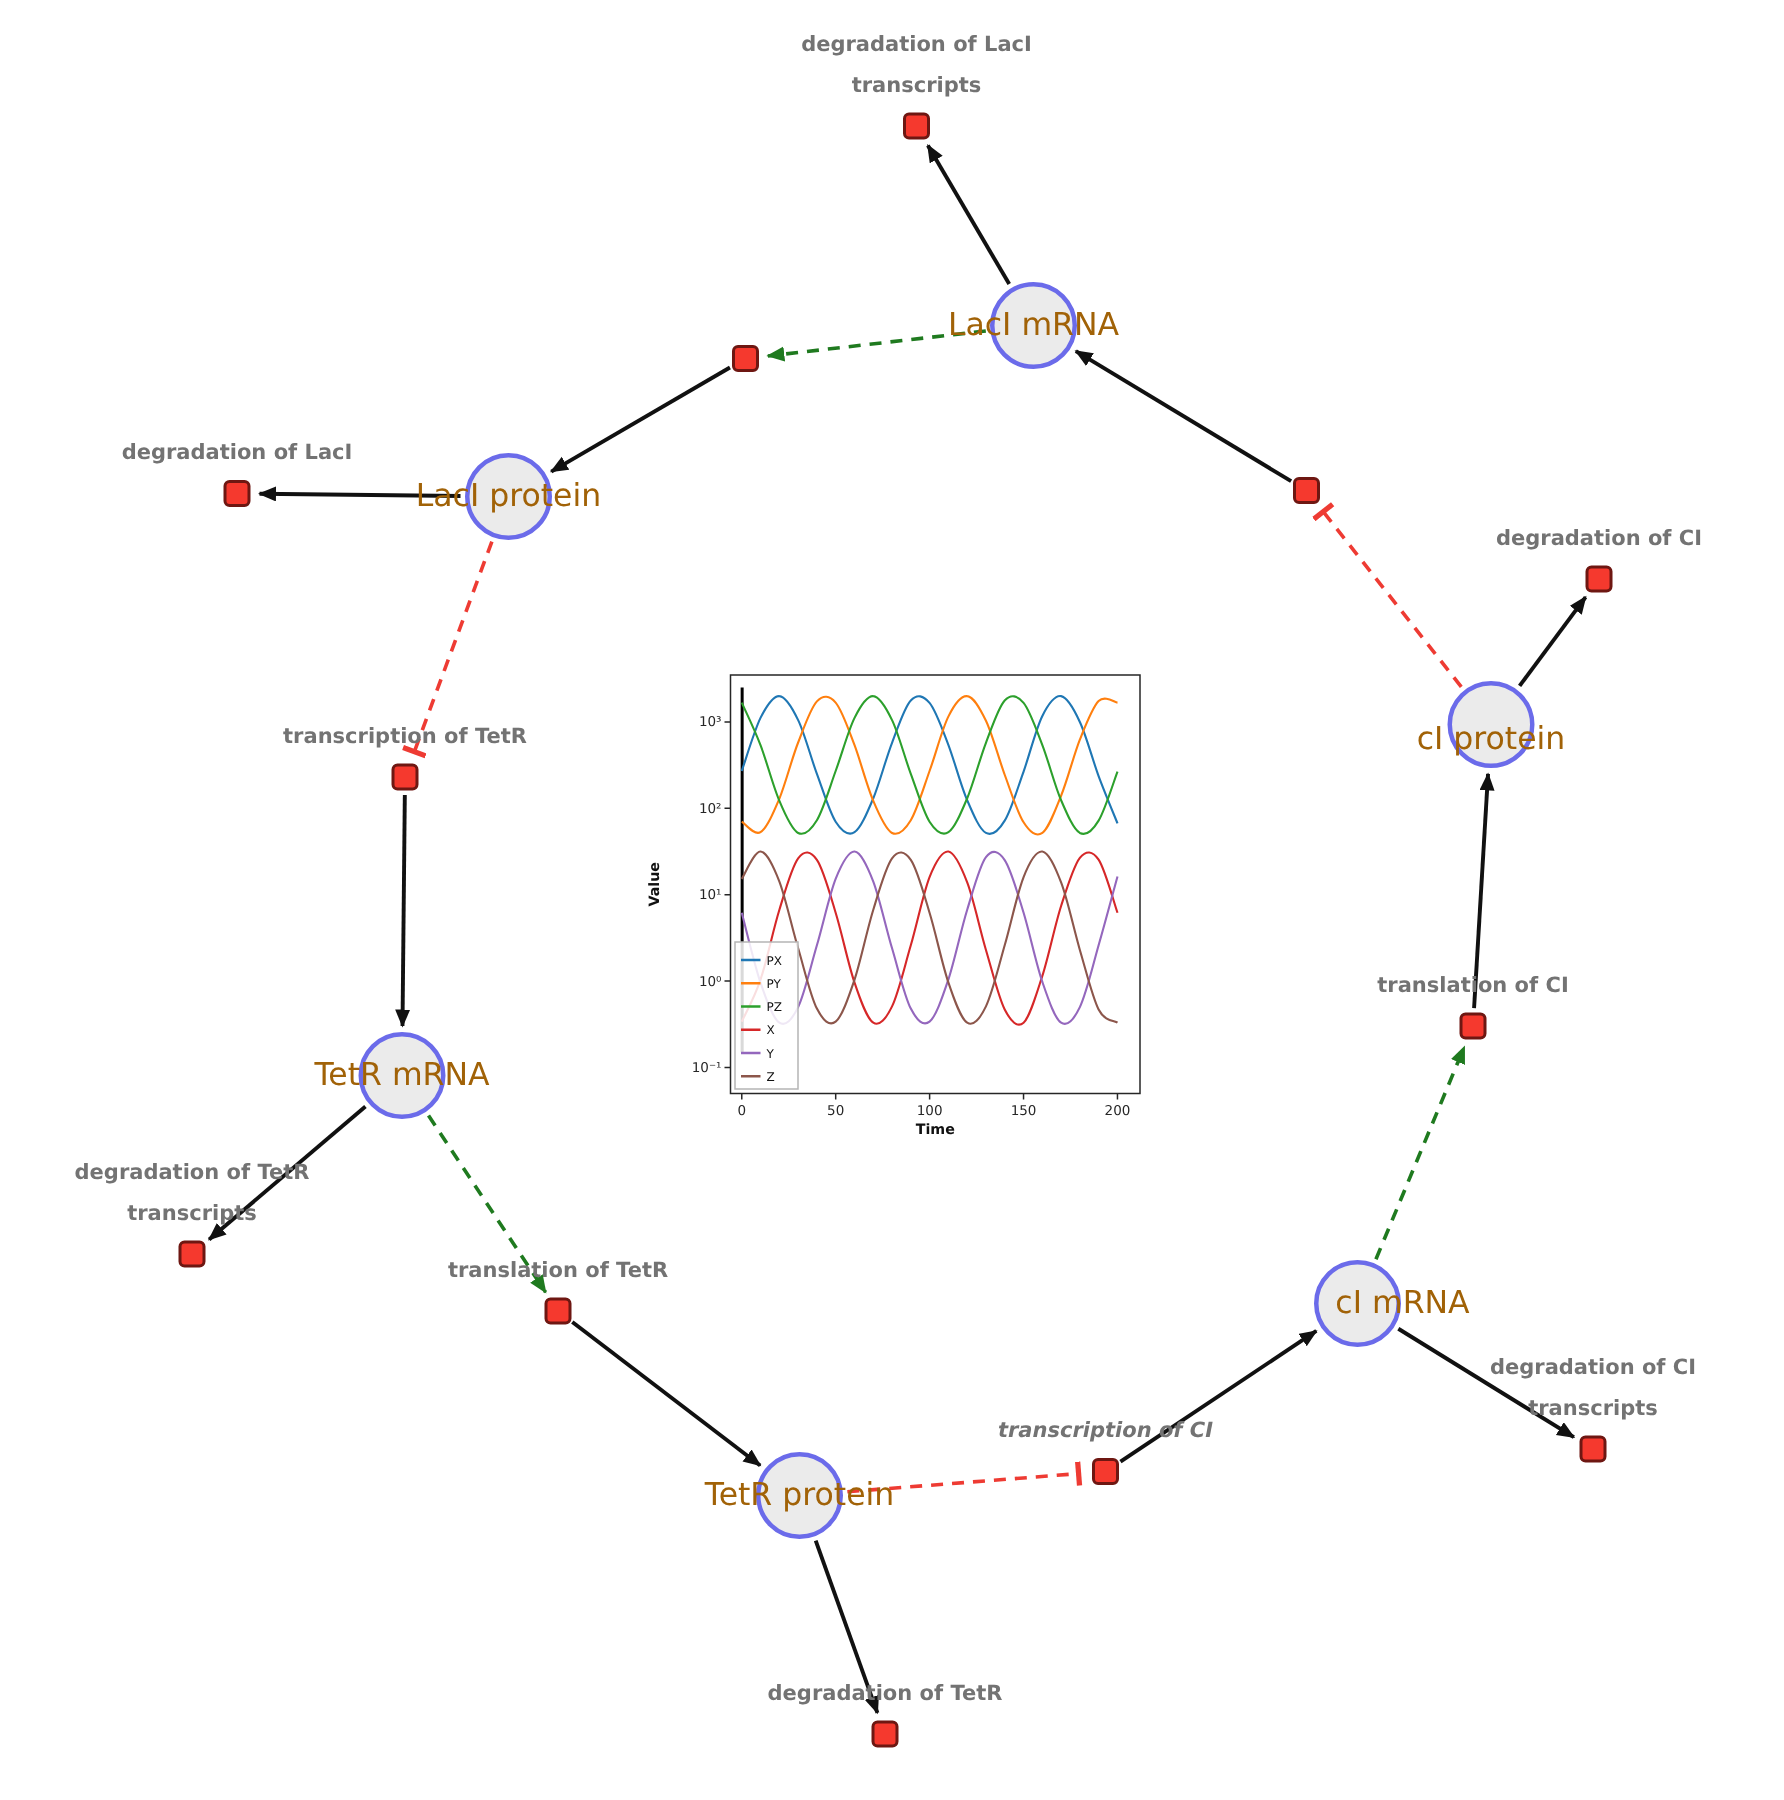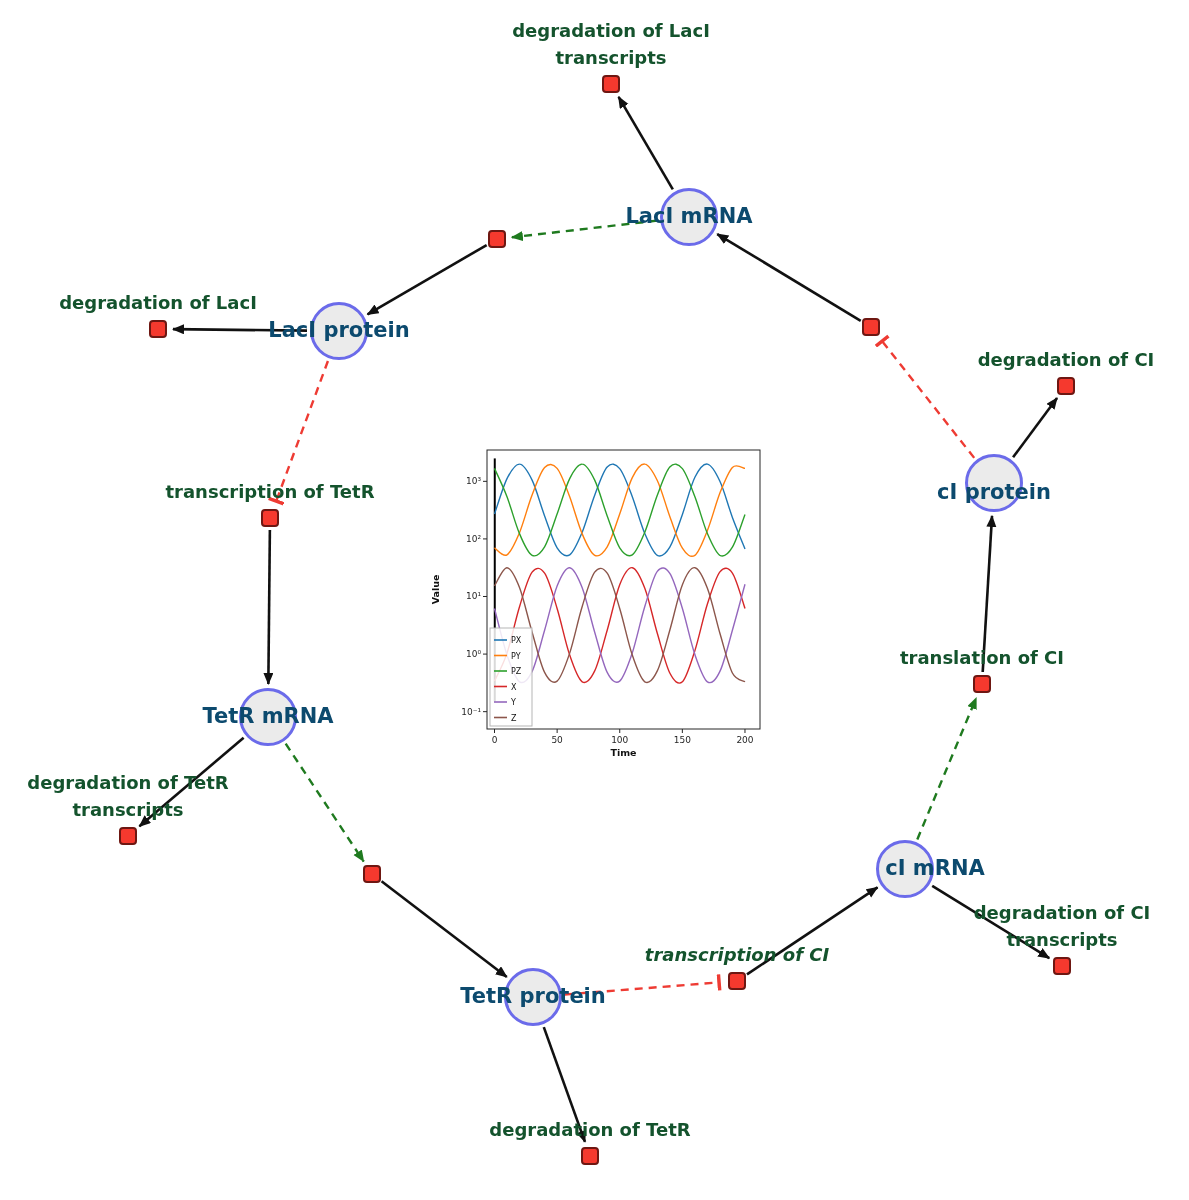--- a/index.html
+++ b/index.html
@@ -14,25 +14,25 @@
     pointer-events:auto;
   }
   .reaction-node {
     position:absolute; width:18px; height:18px; border-radius:4px;
     background:var(--reaction-fill,#f5392e);
     border:2.5px solid var(--reaction-border,#6e1712);
     pointer-events:auto;
   }
   .species-label {
     position:absolute; transform:translate(-50%,-50%);
-    font-size:21px; font-weight:700; color:#0c4a6e; white-space:nowrap;
+    font-size:21px; font-weight:400; color:#a16207; white-space:nowrap;
   }
   .reaction-label {
     position:absolute; transform:translate(-50%,-100%);
-    font-size:18px; font-weight:700; color:#14532d; line-height:27px;
+    font-size:14px; font-weight:700; color:#737373; line-height:27px;
     text-align:center; white-space:nowrap;
   }
   .chart { position:absolute; left:425px; top:437px; width:345px; height:325px; }
   svg text { font-family:"DejaVu Sans", sans-serif; }
 </style>
 </head>
 <body>
 
 <div class="canvas">
 
@@ -99,20 +99,23 @@
       <div class="reaction-node" style="left: 261px; top: 509px;"></div>
       <div class="reaction-label" style="left: 270px; top: 505px;">
         <div>transcription of TetR</div>
       </div>
       <div class="reaction-node" style="left: 119px; top: 827px;"></div>
       <div class="reaction-label" style="left: 128px; top: 823px;">
         <div>degradation of TetR</div>
         <div>transcripts</div>
       </div>
       <div class="reaction-node" style="left: 363px; top: 865px;"></div>
+      <div class="reaction-label" style="left: 372px; top: 861px;">
+        <div>translation of TetR</div>
+      </div>
       <div class="reaction-node" style="left: 581px; top: 1147px;"></div>
       <div class="reaction-label" style="left: 590px; top: 1143px;">
         <div>degradation of TetR</div>
       </div>
       <div class="reaction-node" style="left: 728px; top: 972px;"></div>
       <div class="reaction-label" style="left: 737px; top: 968px; font-style: italic;">
         <div>transcription of CI</div>
       </div>
       <div class="reaction-node" style="left: 1053px; top: 957px;"></div>
       <div class="reaction-label" style="left: 1062px; top: 953px;">

